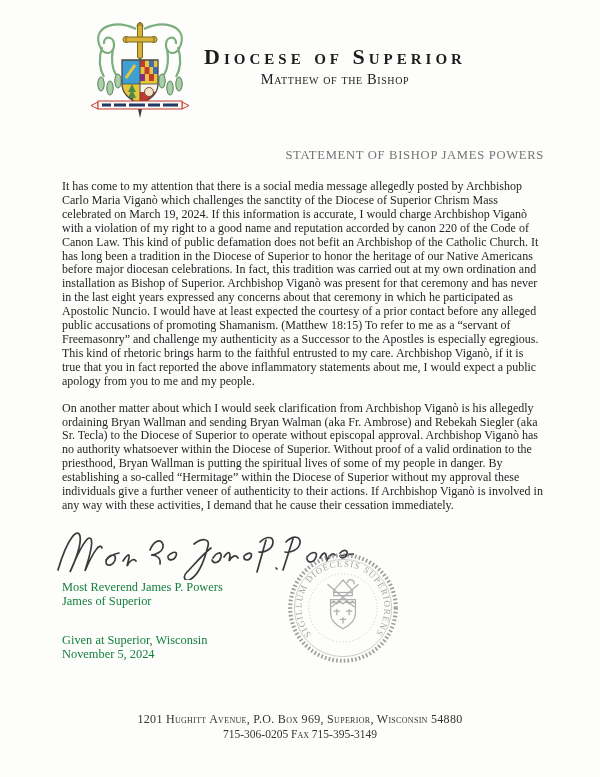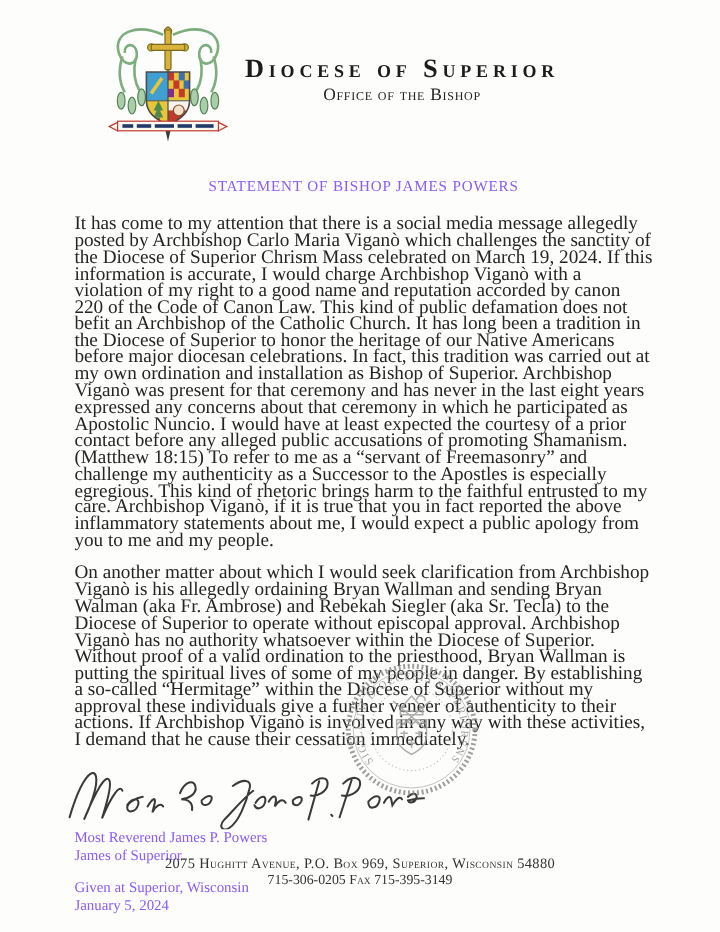--- a/index.html
+++ b/index.html
@@ -26,33 +26,33 @@
     font-variant:small-caps;
     font-size:14.5px;
     letter-spacing:0.6px;
     color:#222;
     margin-top:1px;
   }
   
   .content{position:absolute;left:62px;top:148px;width:482px;}
   .title{
     font-size:12.6px;font-weight:normal;
-    text-align:center;letter-spacing:0.7px;
-    margin:0 0 17px 0;color:#8b5cf6;
+    text-align:right;letter-spacing:0.7px;
+    margin:0 0 17px 0;color:#737373;
   }
   .content p{
-    font-size:16px;line-height:13.9px;
+    font-size:12px;line-height:13.9px;
     margin:0 0 13px 0;text-align:left;color:#252525;
   }
   
   .sig-script{display:block;margin:2px 0 0 -8px;}
   .sig-name,.sig-role,.sig-place,.sig-date{
-    font-size:12.4px;line-height:14.5px;color:#8b5cf6;
+    font-size:12.4px;line-height:14.5px;color:#15803d;
   }
-  .sig-given{margin-top:12px;}
+  .sig-given{margin-top:24px;}
   
   .seal{position:absolute;left:284px;top:549px;width:118px;height:118px;opacity:0.82;}
   
   .footer{
     position:absolute;left:0;top:712px;width:600px;
     text-align:center;color:#333;
   }
   .footer-address{font-variant:small-caps;font-size:12px;letter-spacing:0.3px;}
   .footer-phone{font-variant:small-caps;font-size:11.5px;margin-top:1px;}
 </style>
@@ -127,21 +127,21 @@
         <rect x="30" y="89.5" width="12" height="3"></rect>
         <rect x="45" y="89.5" width="16" height="3"></rect>
         <rect x="64" y="89.5" width="12" height="3"></rect>
         <rect x="79" y="89.5" width="15" height="3"></rect>
       </g>
     </g>
   </svg>
 
   <div class="lh-text">
     <div class="org-name">Diocese of Superior</div>
-    <div class="office">Office of the Bishop</div>
+    <div class="office">Matthew of the Bishop</div>
   </div>
 
   <main class="content">
     <h1 class="title">STATEMENT OF BISHOP JAMES POWERS</h1>
     <p>It has come to my attention that there is a social media message allegedly posted by Archbishop Carlo Maria Viganò which challenges the sanctity of the Diocese of Superior Chrism Mass celebrated on March 19, 2024. If this information is accurate, I would charge Archbishop Viganò with a violation of my right to a good name and reputation accorded by canon 220 of the Code of Canon Law. This kind of public defamation does not befit an Archbishop of the Catholic Church. It has long been a tradition in the Diocese of Superior to honor the heritage of our Native Americans before major diocesan celebrations. In fact, this tradition was carried out at my own ordination and installation as Bishop of Superior. Archbishop Viganò was present for that ceremony and has never in the last eight years expressed any concerns about that ceremony in which he participated as Apostolic Nuncio. I would have at least expected the courtesy of a prior contact before any alleged public accusations of promoting Shamanism.  (Matthew 18:15) To refer to me as a “servant of Freemasonry” and challenge my authenticity as a Successor to the Apostles is especially egregious. This kind of rhetoric brings harm to the faithful entrusted to my care.  Archbishop Viganò, if it is true that you in fact reported the above inflammatory statements about me, I would expect a public apology from you to me and my people.</p>
     <p>On another matter about which I would seek clarification from Archbishop Viganò is his allegedly ordaining Bryan Wallman and sending Bryan Walman (aka Fr. Ambrose) and Rebekah Siegler (aka Sr. Tecla) to the Diocese of Superior to operate without episcopal approval. Archbishop Viganò has no authority whatsoever within the Diocese of Superior. Without proof of a valid ordination to the priesthood, Bryan Wallman is putting the spiritual lives of some of my people in danger. By establishing a so-called “Hermitage” within the Diocese of Superior without my approval these individuals give a further veneer of authenticity to their actions. If Archbishop Viganò is involved in any way with these activities, I demand that he cause their cessation immediately.</p>
 
     <svg class="sig-script" width="300" height="54" viewBox="0 0 300 54">
       <g fill="none" stroke="#3a3a3a" stroke-width="1.7" stroke-linecap="round">
 
@@ -156,21 +156,21 @@
         <path d="M206 16 c6 -6 13 -6 13 0 c0 7 -9 11 -14 10 M203 46 L212 14"></path>
         <path d="M222 42 l1 1"></path>
 
         <path d="M232 16 c7 -7 15 -6 14 1 c-1 7 -10 10 -15 9 M229 44 L239 13 m14 18 c5 -6 11 -6 9 0 c-2 6 -9 7 -9 1 m13 0 c2 -4 5 -7 6 -3 l1 5 c3 -5 6 -8 8 -5 m5 -2 c4 -4 8 -3 7 1 c-1 4 -6 5 -7 2 c8 -2 16 -3 22 0"></path>
       </g>
     </svg>
 
     <div class="sig-name">Most Reverend James P. Powers</div>
     <div class="sig-role">James of Superior</div>
     <div class="sig-place sig-given">Given at Superior, Wisconsin</div>
-    <div class="sig-date">January 5, 2024</div>
+    <div class="sig-date">November 5, 2024</div>
   </main>
 
   <svg class="seal" viewBox="0 0 114 114">
     <circle cx="57" cy="57" r="51" fill="none" stroke="#8a8a8a" stroke-width="4" stroke-dasharray="1.6 2.1"></circle>
     <circle cx="57" cy="57" r="47" fill="none" stroke="#b5b5b5" stroke-width="0.8"></circle>
     <circle cx="57" cy="57" r="33" fill="none" stroke="#b5b5b5" stroke-width="0.9" stroke-dasharray="1 2.2"></circle>
     <defs>
       <path id="sealTextPath" d="M26.4 82.7 A 40 40 0 1 1 87.6 82.7" fill="none"></path>
     </defs>
     <text font-family="Liberation Serif, DejaVu Serif, serif" font-size="8.6" letter-spacing="1.1" fill="#8f8f8f">
@@ -183,17 +183,17 @@
       <path d="M68 34 c0 -5 -6 -6 -7 -1"></path>
       <path d="M57 30 l-9 10 v5 h18 v-5 z"></path>
       <line x1="48" y1="42" x2="66" y2="42"></line>
       <path d="M45 49 h24 v13 c0 8 -6 12 -12 15 c-6 -3 -12 -7 -12 -15 z"></path>
       <path d="M45 53 l3 -2.6 3 2.6 3 -2.6 3 2.6 3 -2.6 3 2.6 3 -2.6 3 2.6"></path>
       <path d="M51 58 l0 6 m-3 -4 h6 M63 58 l0 6 m-3 -4 h6 M57 66 l0 6 m-3 -4 h6"></path>
     </g>
   </svg>
 
   <footer class="footer">
-    <div class="footer-address">2075 Hughitt Avenue, P.O. Box 969, Superior, Wisconsin 54880</div>
+    <div class="footer-address">1201 Hughitt Avenue, P.O. Box 969, Superior, Wisconsin 54880</div>
     <div class="footer-phone">715-306-0205  Fax 715-395-3149</div>
   </footer>
 
 </div>
 
 </body></html>

